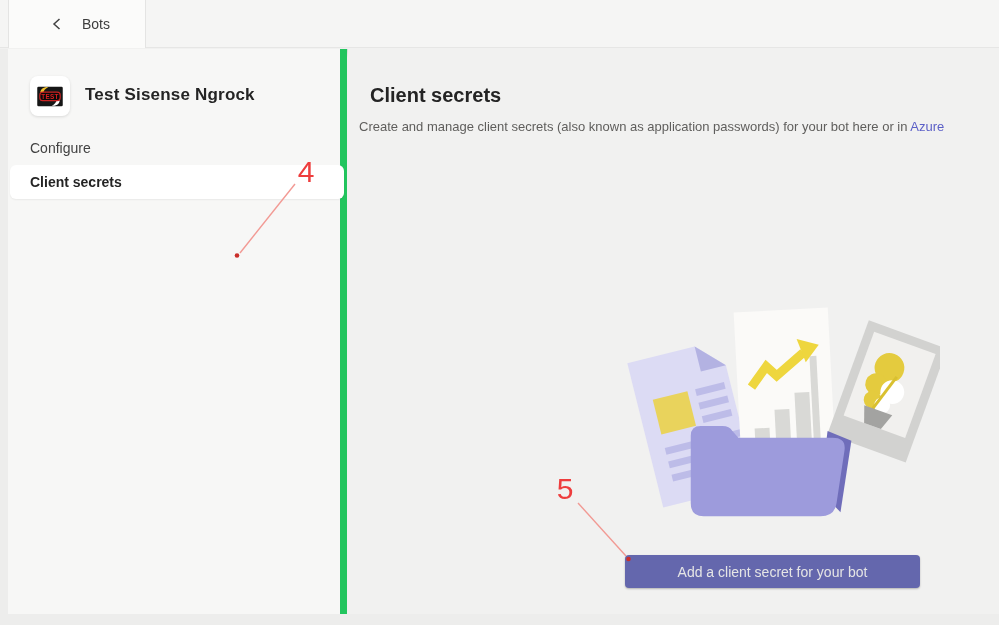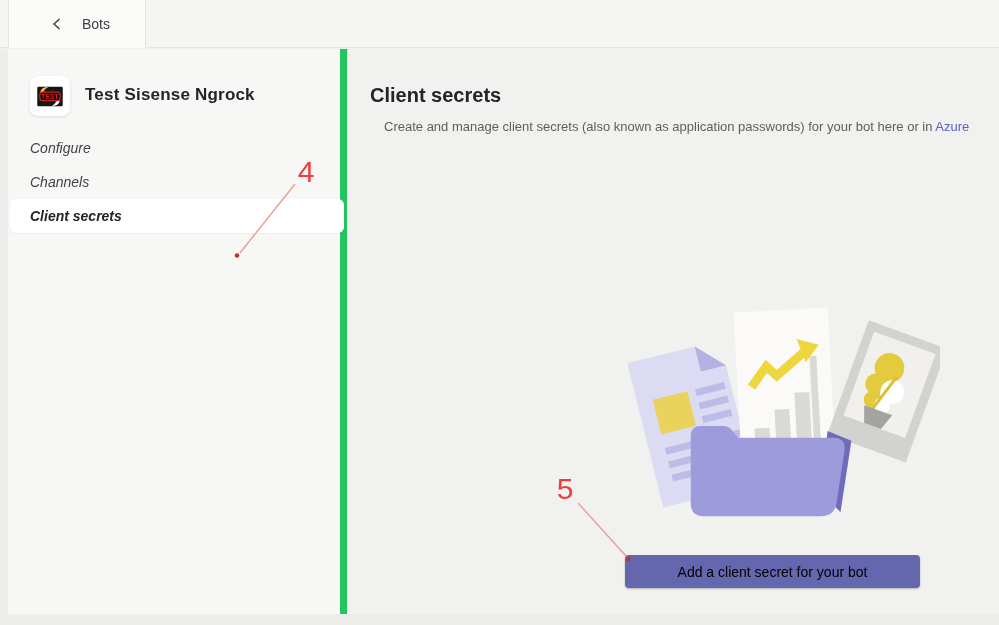--- a/index.html
+++ b/index.html
@@ -42,41 +42,41 @@
     box-shadow:0 1px 3px rgba(0,0,0,0.12);
     display:flex; align-items:center; justify-content:center;
   }
   .bot-name {
     position:absolute; left:77px; top:36px;
     font-size:17px; font-weight:700; color:#242424; letter-spacing:.2px;
   }
   .nav { position:absolute; left:2px; top:82px; width:334px; }
   .nav-item {
     height:34px; line-height:34px; padding-left:20px;
-    font-size:14px; color:#424242; border-radius:6px; cursor:pointer;font-style:italic;
+    font-size:14px; color:#424242; border-radius:6px; cursor:pointer;
   }
   .nav-item.active {
     background:#ffffff; color:#242424; font-weight:700;
     box-shadow:0 1px 2px rgba(0,0,0,0.06);
   }
   
   .main { position:absolute; left:348px; top:49px; width:651px; height:565px; background:#f1f1f0; }
   .page-title {
     position:absolute; left:22px; top:35px;
     font-size:20px; font-weight:700; color:#242424;
   }
   .page-desc {
-    position:absolute; left:36px; top:70px;
+    position:absolute; left:11px; top:70px;
     font-size:13px; color:#5f5e5c; white-space:nowrap;
   }
   .page-desc a { color:#5b5fc7; text-decoration:none; cursor:pointer; }
   .illustration { position:absolute; left:272px; top:253px; width:320px; height:238px; }
   .add-secret-btn {
     position:absolute; left:277px; top:506px; width:295px; height:33px;
-    background:#6467ad; color:#000000; border:none; border-radius:4px;
+    background:#6467ad; color:#e5e5e5; border:none; border-radius:4px;
     font-family:"Liberation Sans", sans-serif; font-size:14px;
     box-shadow:0 1px 2px rgba(0,0,0,0.25);
     cursor:pointer;
   }
   
   .annotations {
     position:absolute; left:0; top:0; width:999px; height:625px;
     pointer-events:none; z-index:20;
   }
   .annot-digit {
@@ -110,21 +110,20 @@
         <path d="M8.5,16 C9,11 13,9.3 18,9.3 C14,11.5 12.6,13.5 12.1,16.5 Z" fill="#f2c230"></path>
         <path d="M31.5,25 C31,30 27,31.7 22,31.7 C26,29.5 27.4,27.5 27.9,24.5 Z" fill="#ffffff"></path>
         <rect x="8" y="15.5" width="24" height="10" rx="3.5" fill="#0a0a0a" stroke="#c82222" stroke-width="1.4"></rect>
         <text x="20" y="23.6" text-anchor="middle" font-size="7.5" font-weight="bold" letter-spacing="0.3" fill="#dd1f1f">TEST</text>
       </svg>
     </div>
     <div class="bot-name">Test Sisense Ngrock</div>
 
     <div class="nav">
       <div class="nav-item">Configure</div>
-      <div class="nav-item">Channels</div>
       <div class="nav-item active">Client secrets</div>
     </div>
   </div>
 
   <div class="main">
     <h1 class="page-title">Client secrets</h1>
     <div class="page-desc"><span>Create and manage client secrets (also known as application passwords) for your bot here or in </span><a>Azure</a></div>
 
     <svg class="illustration" viewBox="0 0 320 240">
 

